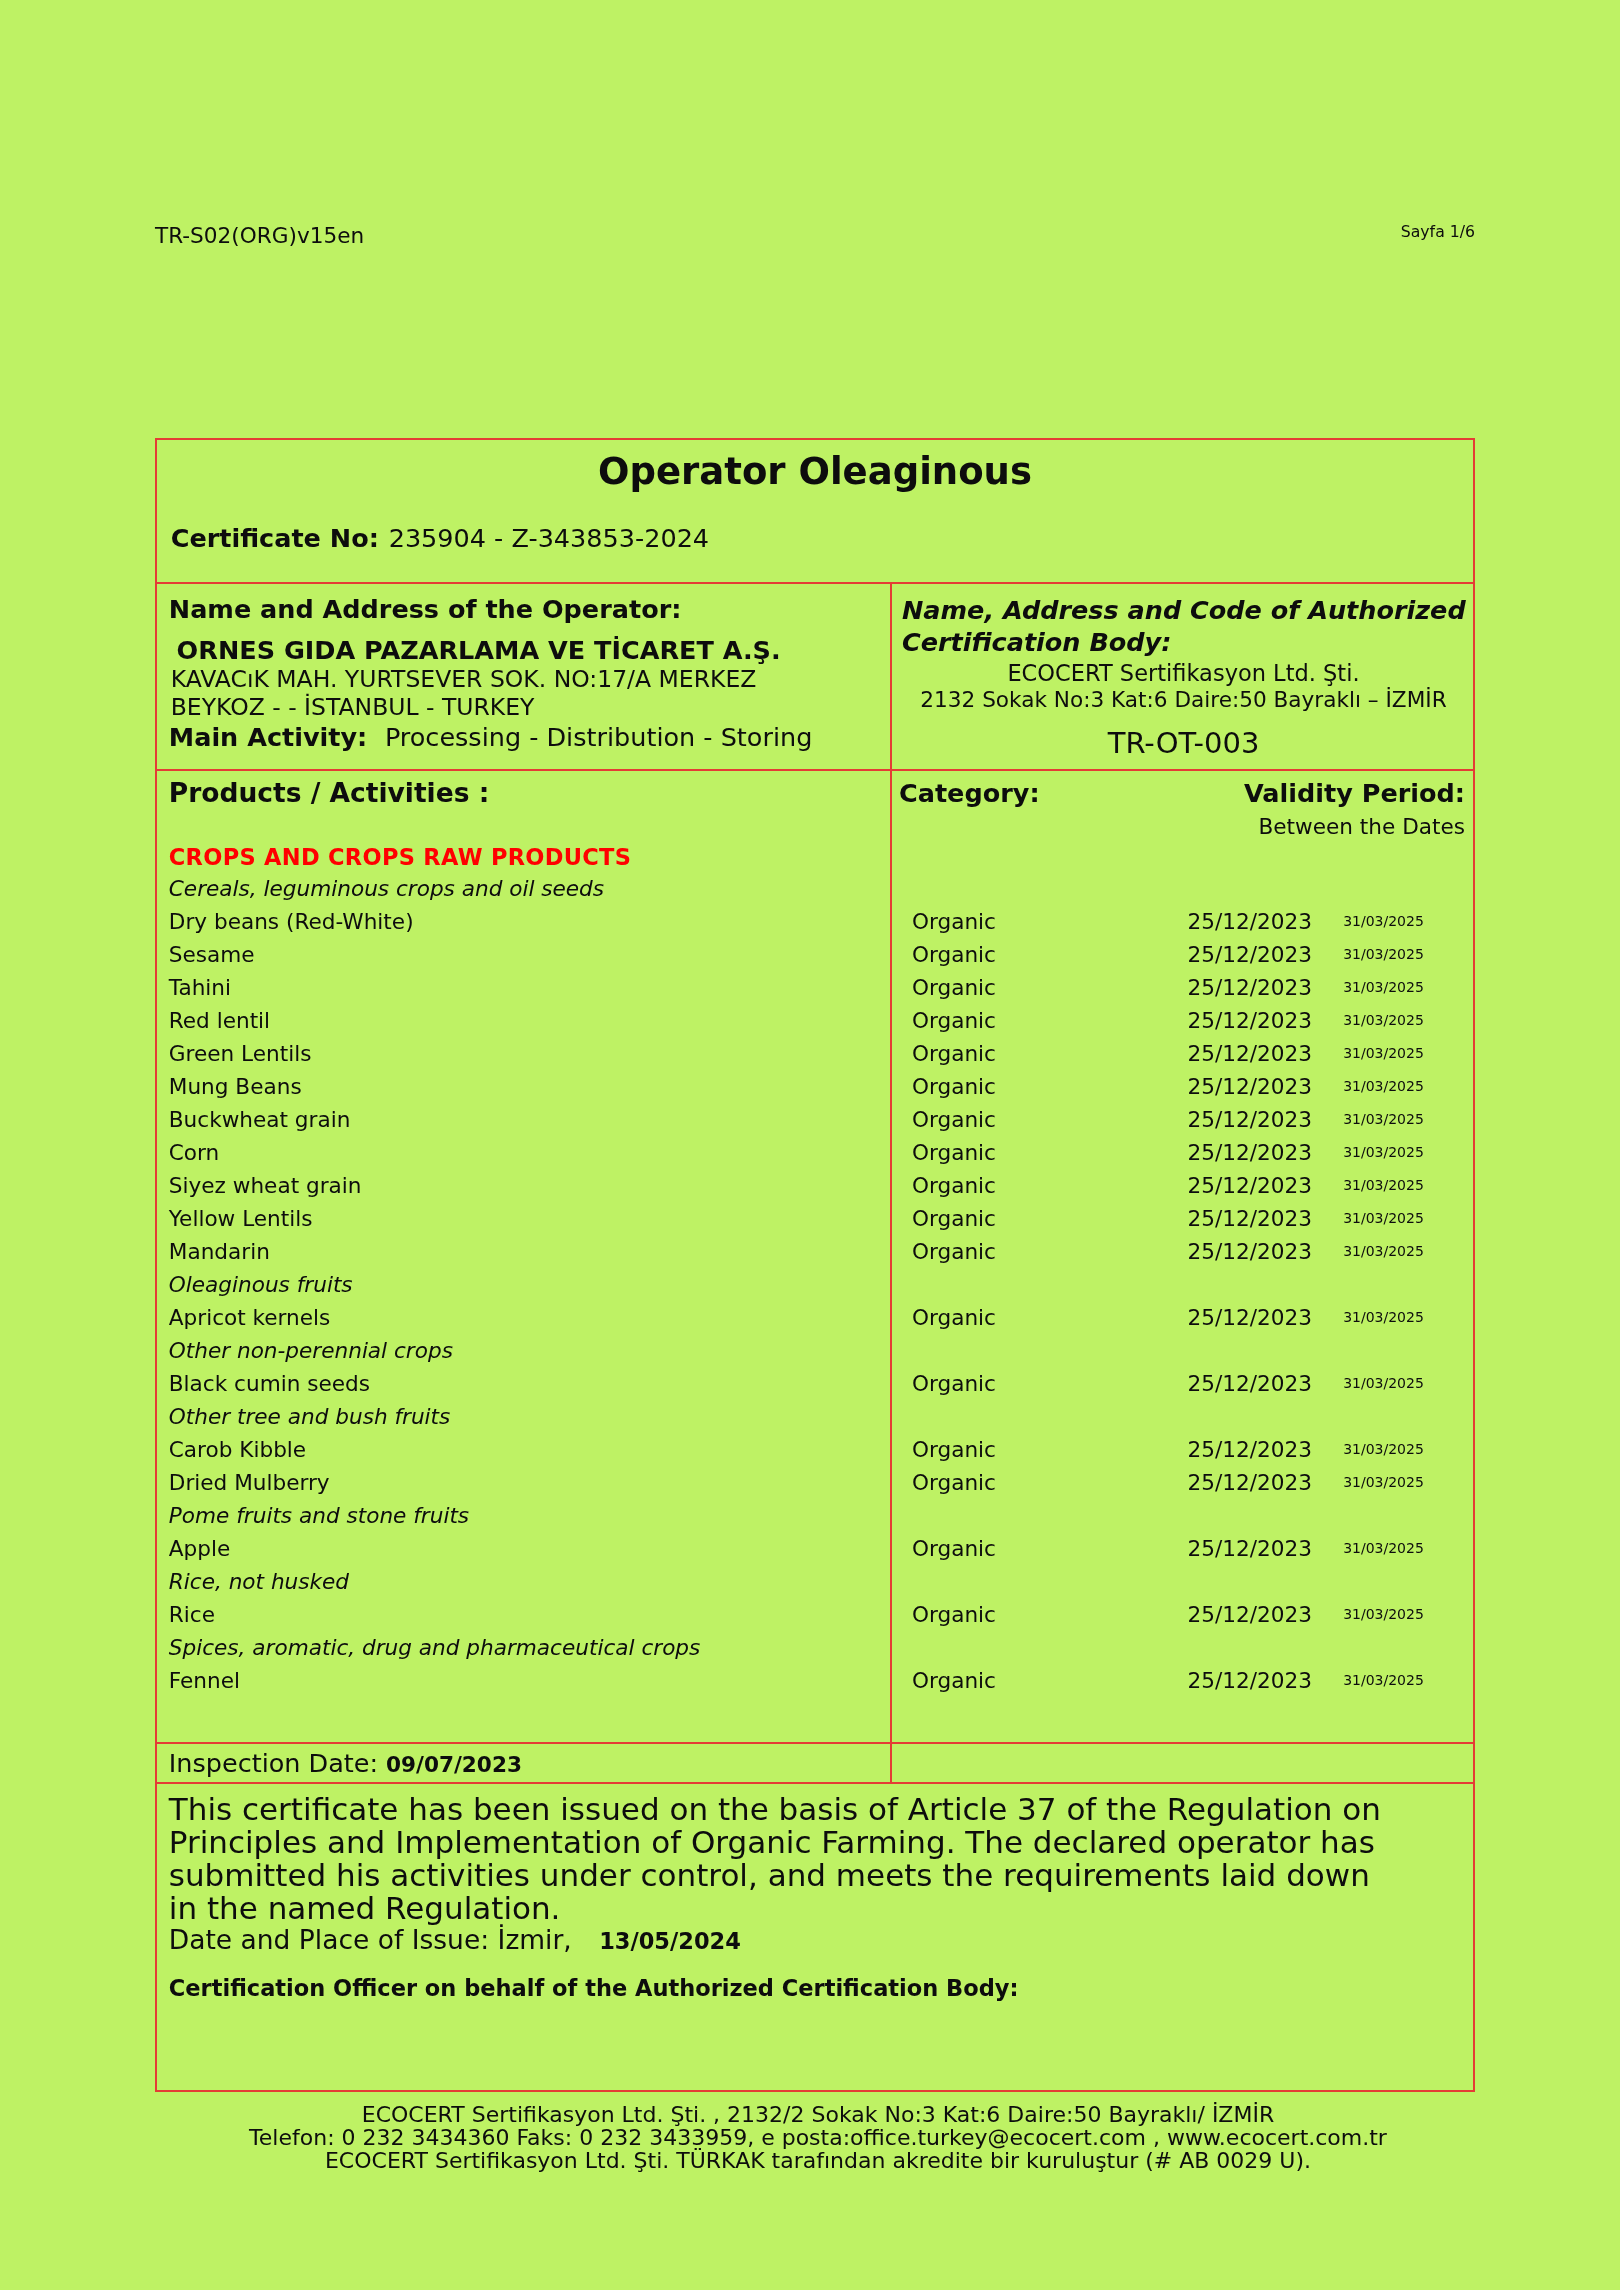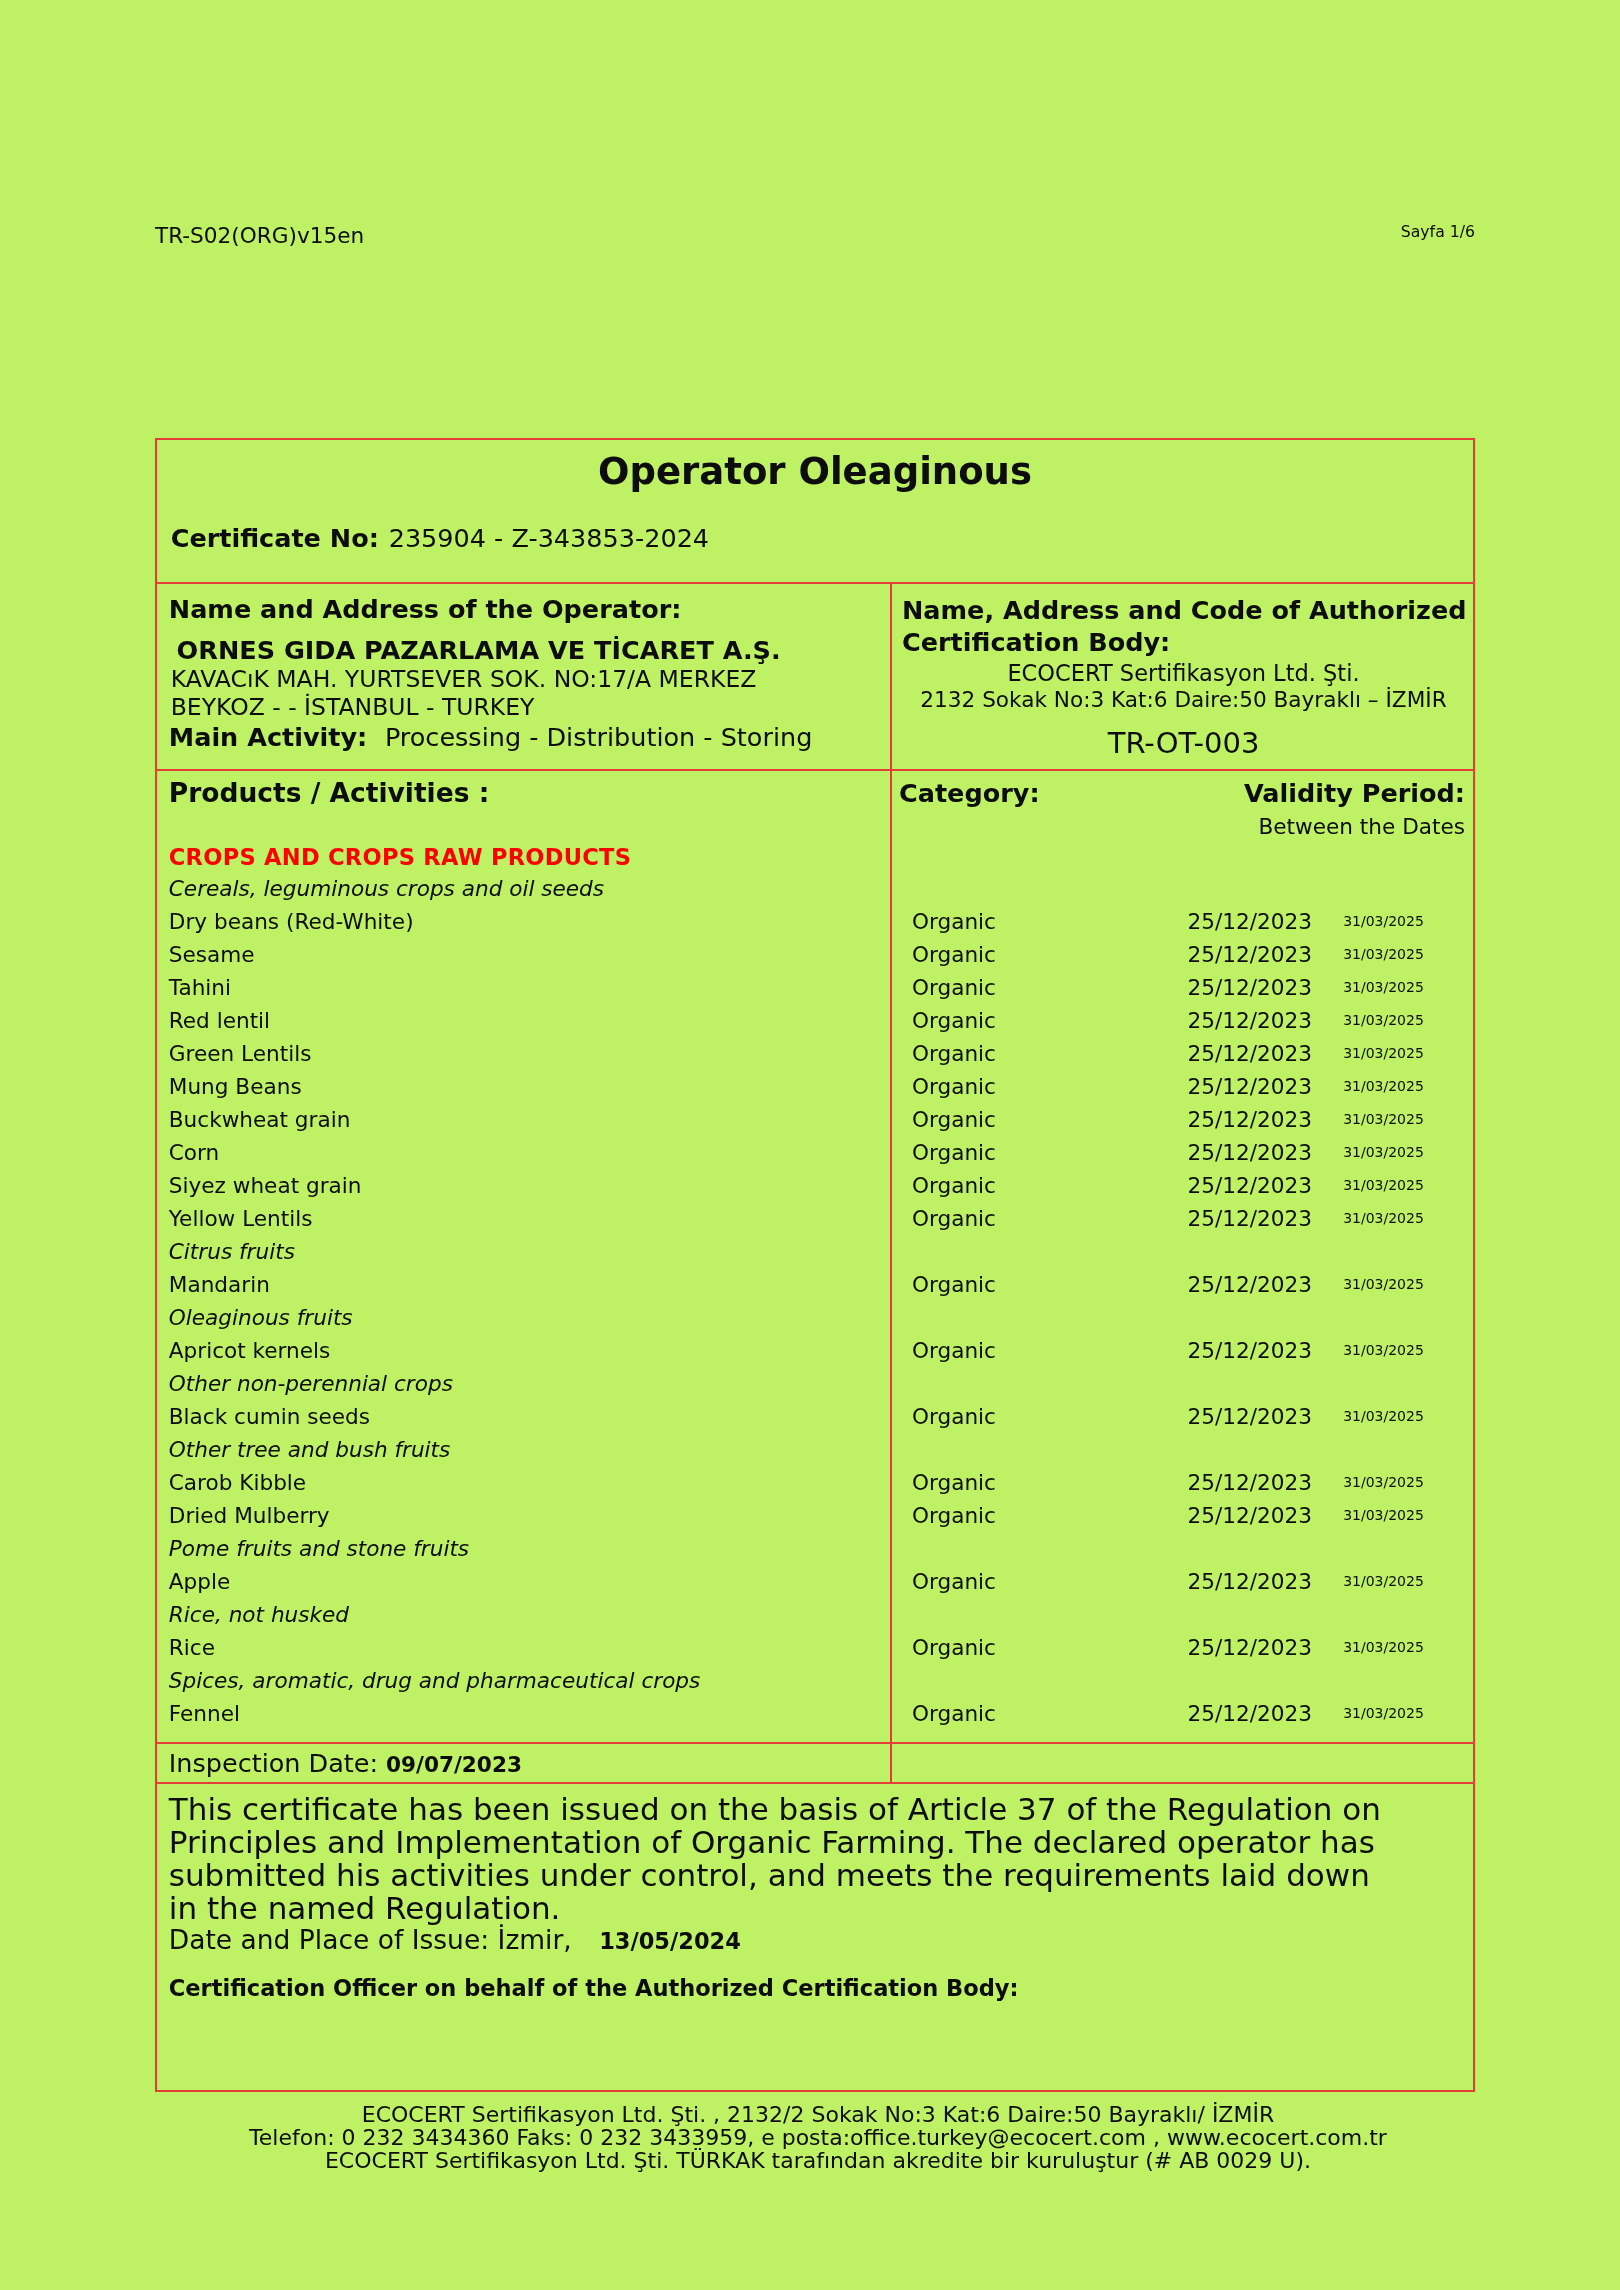--- a/index.html
+++ b/index.html
@@ -37,21 +37,21 @@
   .certno .val{margin-left:9.8px;}
 
   .op-heading{left:11.8px;top:154px;font-size:25.5px;font-weight:bold;}
   .op-name{left:19.6px;top:195px;font-size:25.5px;font-weight:bold;}
   .op-addr1{left:13.7px;top:225px;font-size:23.5px;}
   .op-addr2{left:13.7px;top:253px;font-size:23.5px;}
   .op-main{left:11.8px;top:282px;font-size:25.5px;}
   .op-main .lbl{font-weight:bold;}
   .op-main .val{margin-left:17.6px;}
 
-  .cb-heading{left:745px;top:154px;width:567px;font-size:25.5px;font-weight:bold;line-height:32px;}
+  .cb-heading{left:745px;top:154px;width:567px;font-size:25.5px;font-weight:bold;line-height:32px;font-style:italic;}
   .cb-name{left:733px;top:220px;width:587px;text-align:center;font-size:22.5px;white-space:nowrap;}
   .cb-addr{left:733px;top:247px;width:587px;text-align:center;font-size:21.6px;white-space:nowrap;}
   .cb-code{left:733px;top:286px;width:587px;text-align:center;font-size:29px;}
 
   .prod-heading{left:11.8px;top:337px;font-size:26.5px;font-weight:bold;}
   .cat-heading{left:742px;top:338px;font-size:25.5px;font-weight:bold;}
   .vp-heading{left:980px;top:338px;width:328px;text-align:right;font-size:25.5px;font-weight:bold;}
   .vp-sub{left:980px;top:374px;width:328px;text-align:right;font-size:21.6px;}
   .crops-title{left:11.8px;top:404px;font-size:22.5px;font-weight:bold;color:var(--red-text);letter-spacing:0.3px;}
 
@@ -170,23 +170,20 @@
           <span class="pcat">Organic</span>
           <span class="pd1">25/12/2023</span>
           <span class="pd2">31/03/2025</span>
         </div>
       <div class="prow">
           <span class="pname">Yellow Lentils</span>
           <span class="pcat">Organic</span>
           <span class="pd1">25/12/2023</span>
           <span class="pd2">31/03/2025</span>
         </div>
-      <div class="prow g">
-          <span class="pname">Citrus fruits</span>
-        </div>
       <div class="prow">
           <span class="pname">Mandarin</span>
           <span class="pcat">Organic</span>
           <span class="pd1">25/12/2023</span>
           <span class="pd2">31/03/2025</span>
         </div>
       <div class="prow g">
           <span class="pname">Oleaginous fruits</span>
         </div>
       <div class="prow">

